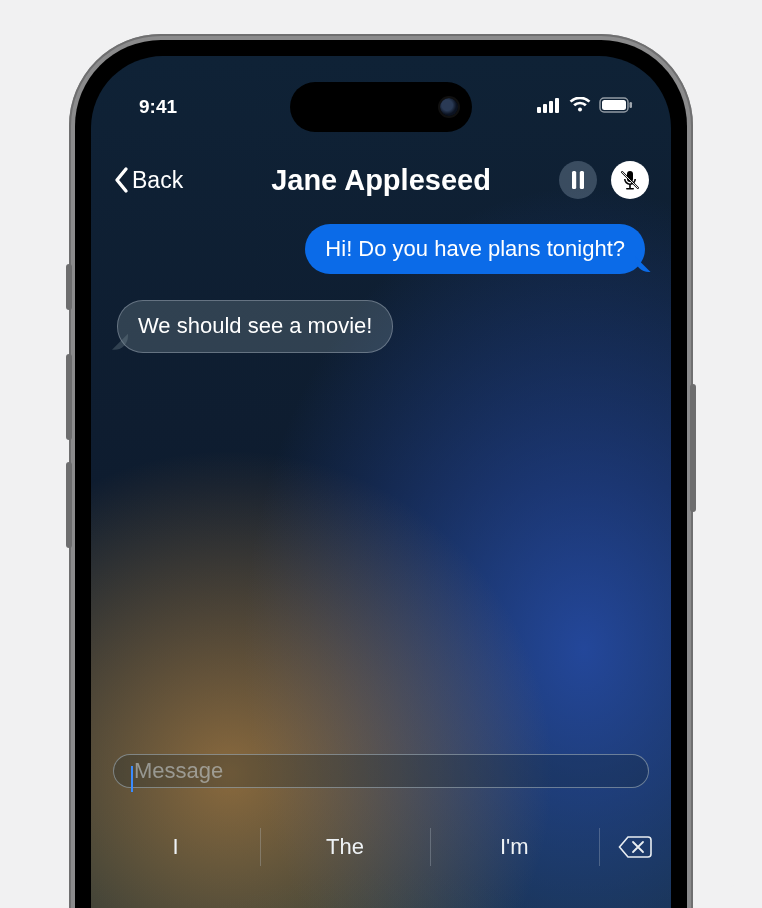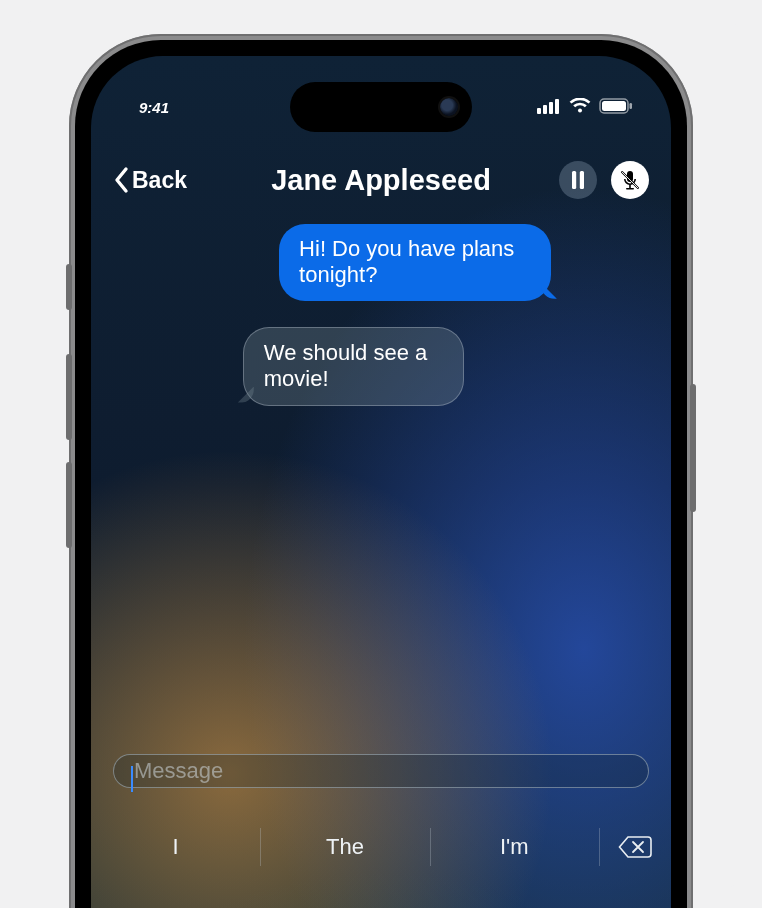--- a/index.html
+++ b/index.html
@@ -83,42 +83,41 @@
   
   .status {
     position: absolute;
     top: 26px;
     left: 0; right: 0;
     height: 50px;
     display: flex;
     align-items: center;
     justify-content: space-between;
     padding: 0 38px 0 48px;
-    font-size: 15px;
+    font-size: 19px;
     font-weight: 600;
-    font-style: italic;
   }
   .status-icons { display: flex; align-items: center; gap: 8px; }
 
   
   .nav {
     position: absolute;
     top: 96px;
     left: 0; right: 0;
     height: 56px;
     display: flex;
     align-items: center;
     padding: 0 22px;
   }
   .back {
     display: flex;
     align-items: center;
     gap: 1px;
     font-size: 23px;
-    font-weight: 700;
+    font-weight: 400;
     color: #fff;
   }
   .title {
     position: absolute;
     left: 0; right: 0;
     text-align: center;
     font-size: 29px;
     font-weight: 600;
     pointer-events: none;
   }
@@ -135,25 +134,24 @@
     display: flex; align-items: center; justify-content: center;
   }
   .pause-btn { background: rgba(140,160,180,0.35); }
   .mic-btn { background: #fff; }
 
   
   .messages {
     position: absolute;
     top: 168px;
     left: 0; right: 0;
-    padding: 0 20px;
+    padding: 0 26px;
     display: flex;
     flex-direction: column;
     gap: 26px;
-    align-items: center;
   }
   .row { display: flex; }
   .row.sent { justify-content: flex-end; }
   .row.recv { justify-content: flex-start; }
   .bubble {
     max-width: 80%;
     padding: 12px 20px;
     border-radius: 26px;
     font-size: 22px;
     line-height: 1.2;

